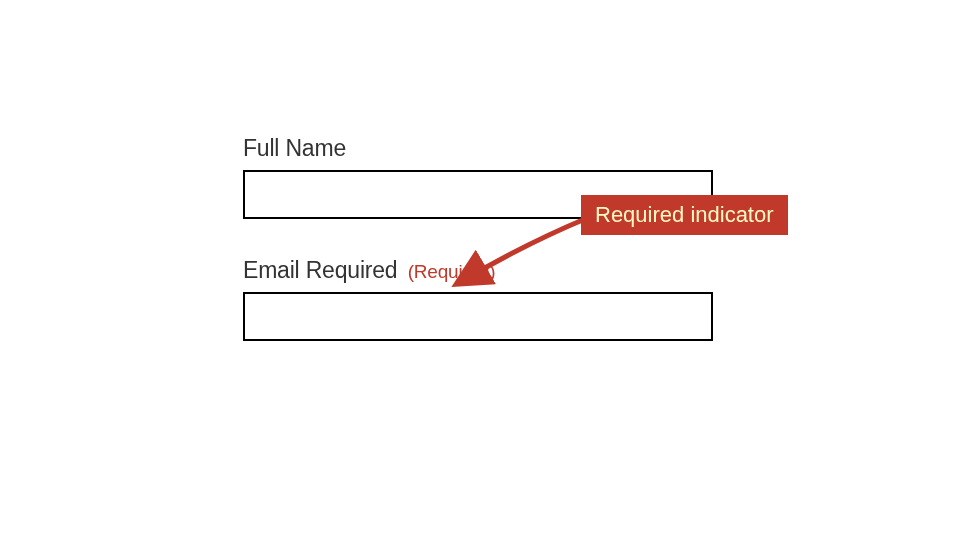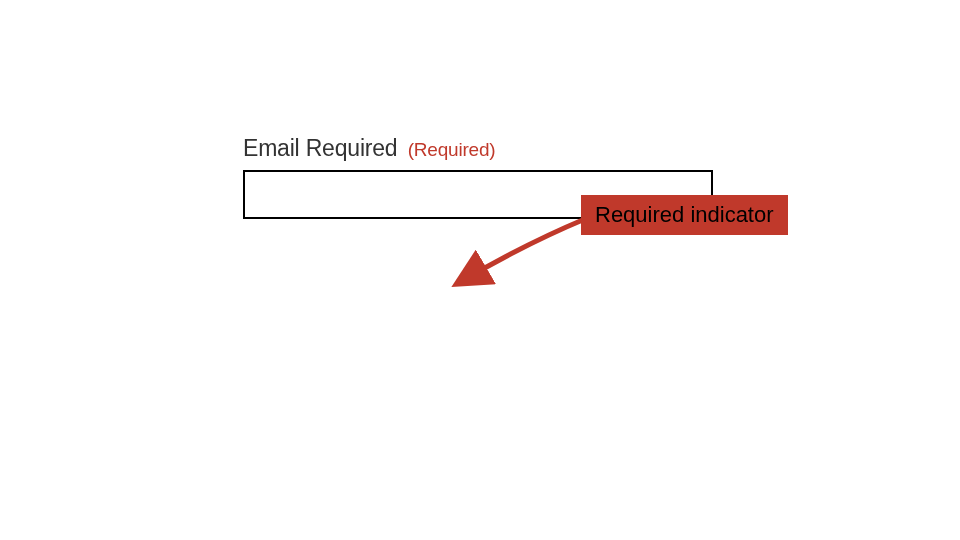--- a/index.html
+++ b/index.html
@@ -41,38 +41,44 @@
       background: #ffffff;
       font-size: 18px;
       padding: 0 10px;
       outline: none;
     }
     .callout-box {
       position: absolute;
       left: 581px;
       top: 195px;
       background: #c0392b;
-      color: #000000;
+      color: #fef9c3;
       font-size: 22px;
       padding: 7px 14px;
       letter-spacing: 0px;
     }
     .arrow-svg {
       position: absolute;
       left: 440px;
       top: 214px;
       width: 160px;
       height: 90px;
       pointer-events: none;
     }
   </style>
 </head>
 <body>
 
 <div class="form-container">
+  <div class="field-group">
+    <div class="field-label">
+      <span>Full Name</span>
+    </div>
+    <input type="text" class="text-input" value="" style="">
+  </div>
 
   <div class="field-group">
     <div class="field-label">
       <span>Email Required</span>
       <span class="required-text">(Required)</span>
     </div>
     <input type="text" class="text-input" value="" style="">
   </div>
 </div>
 

